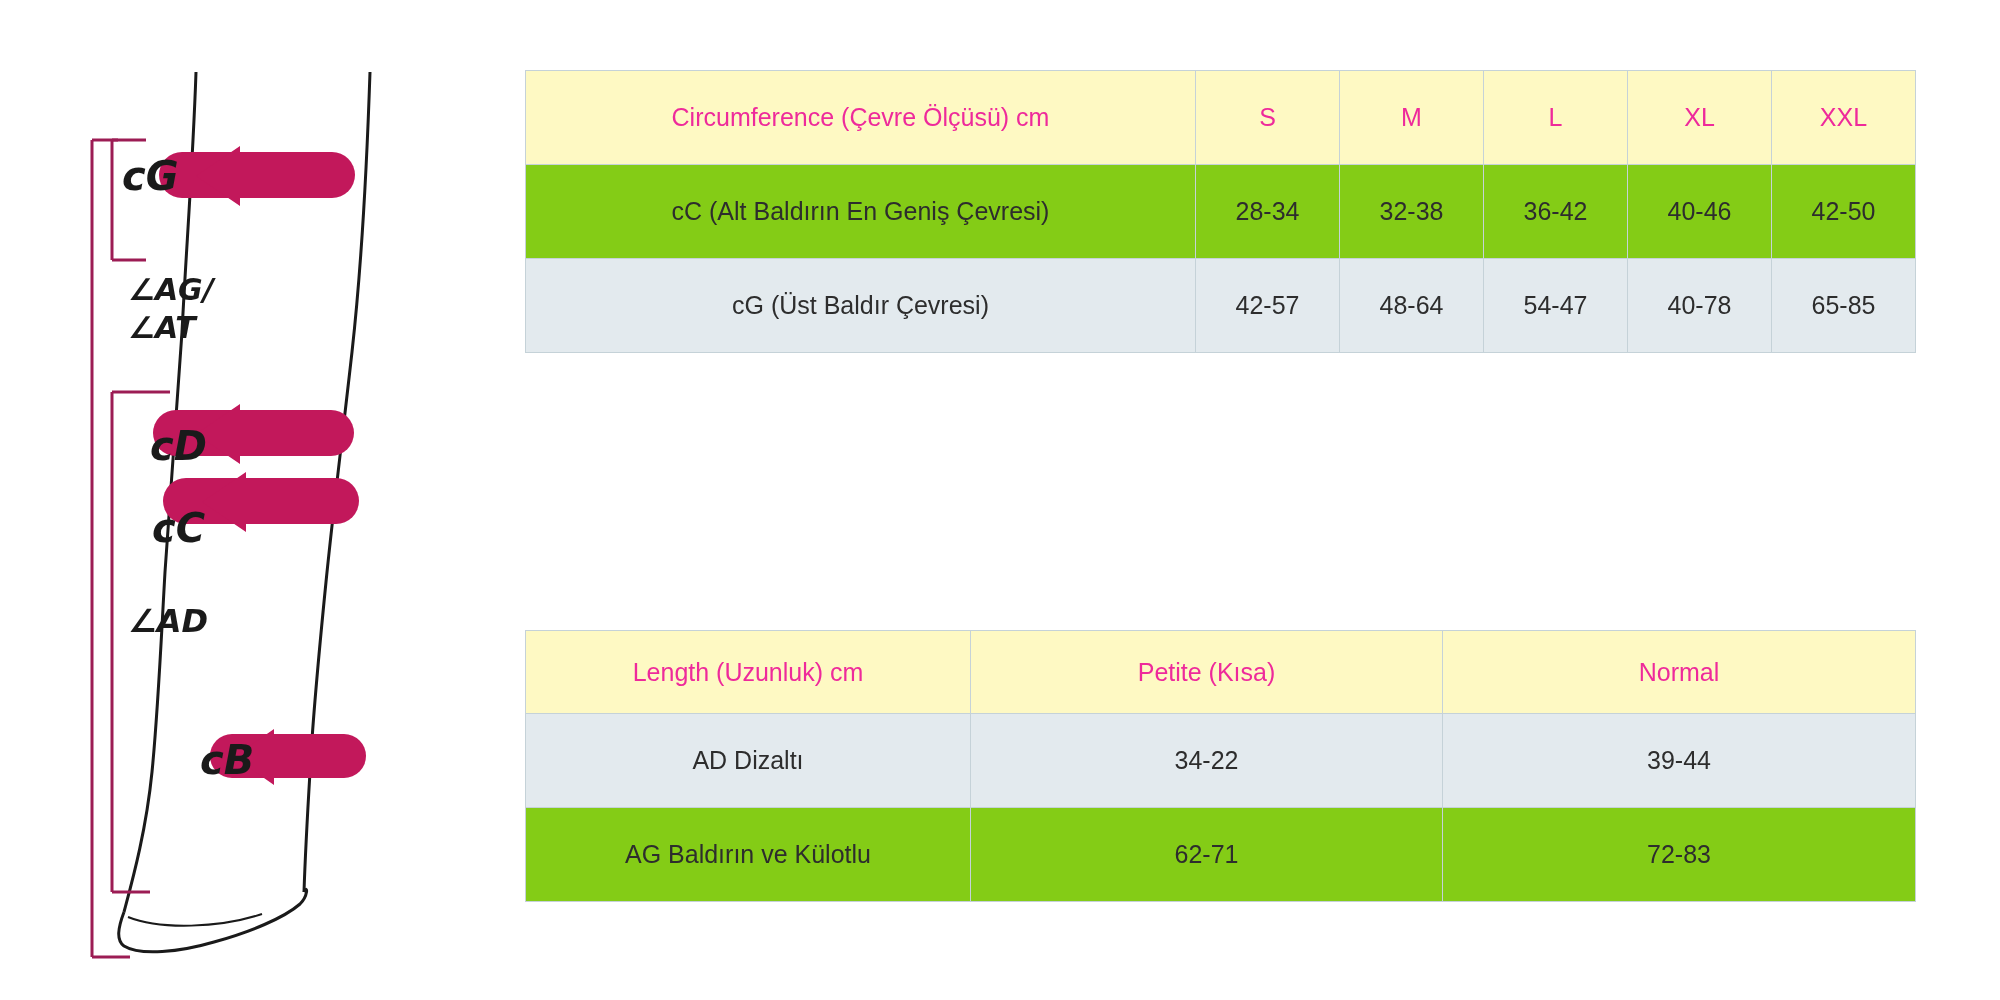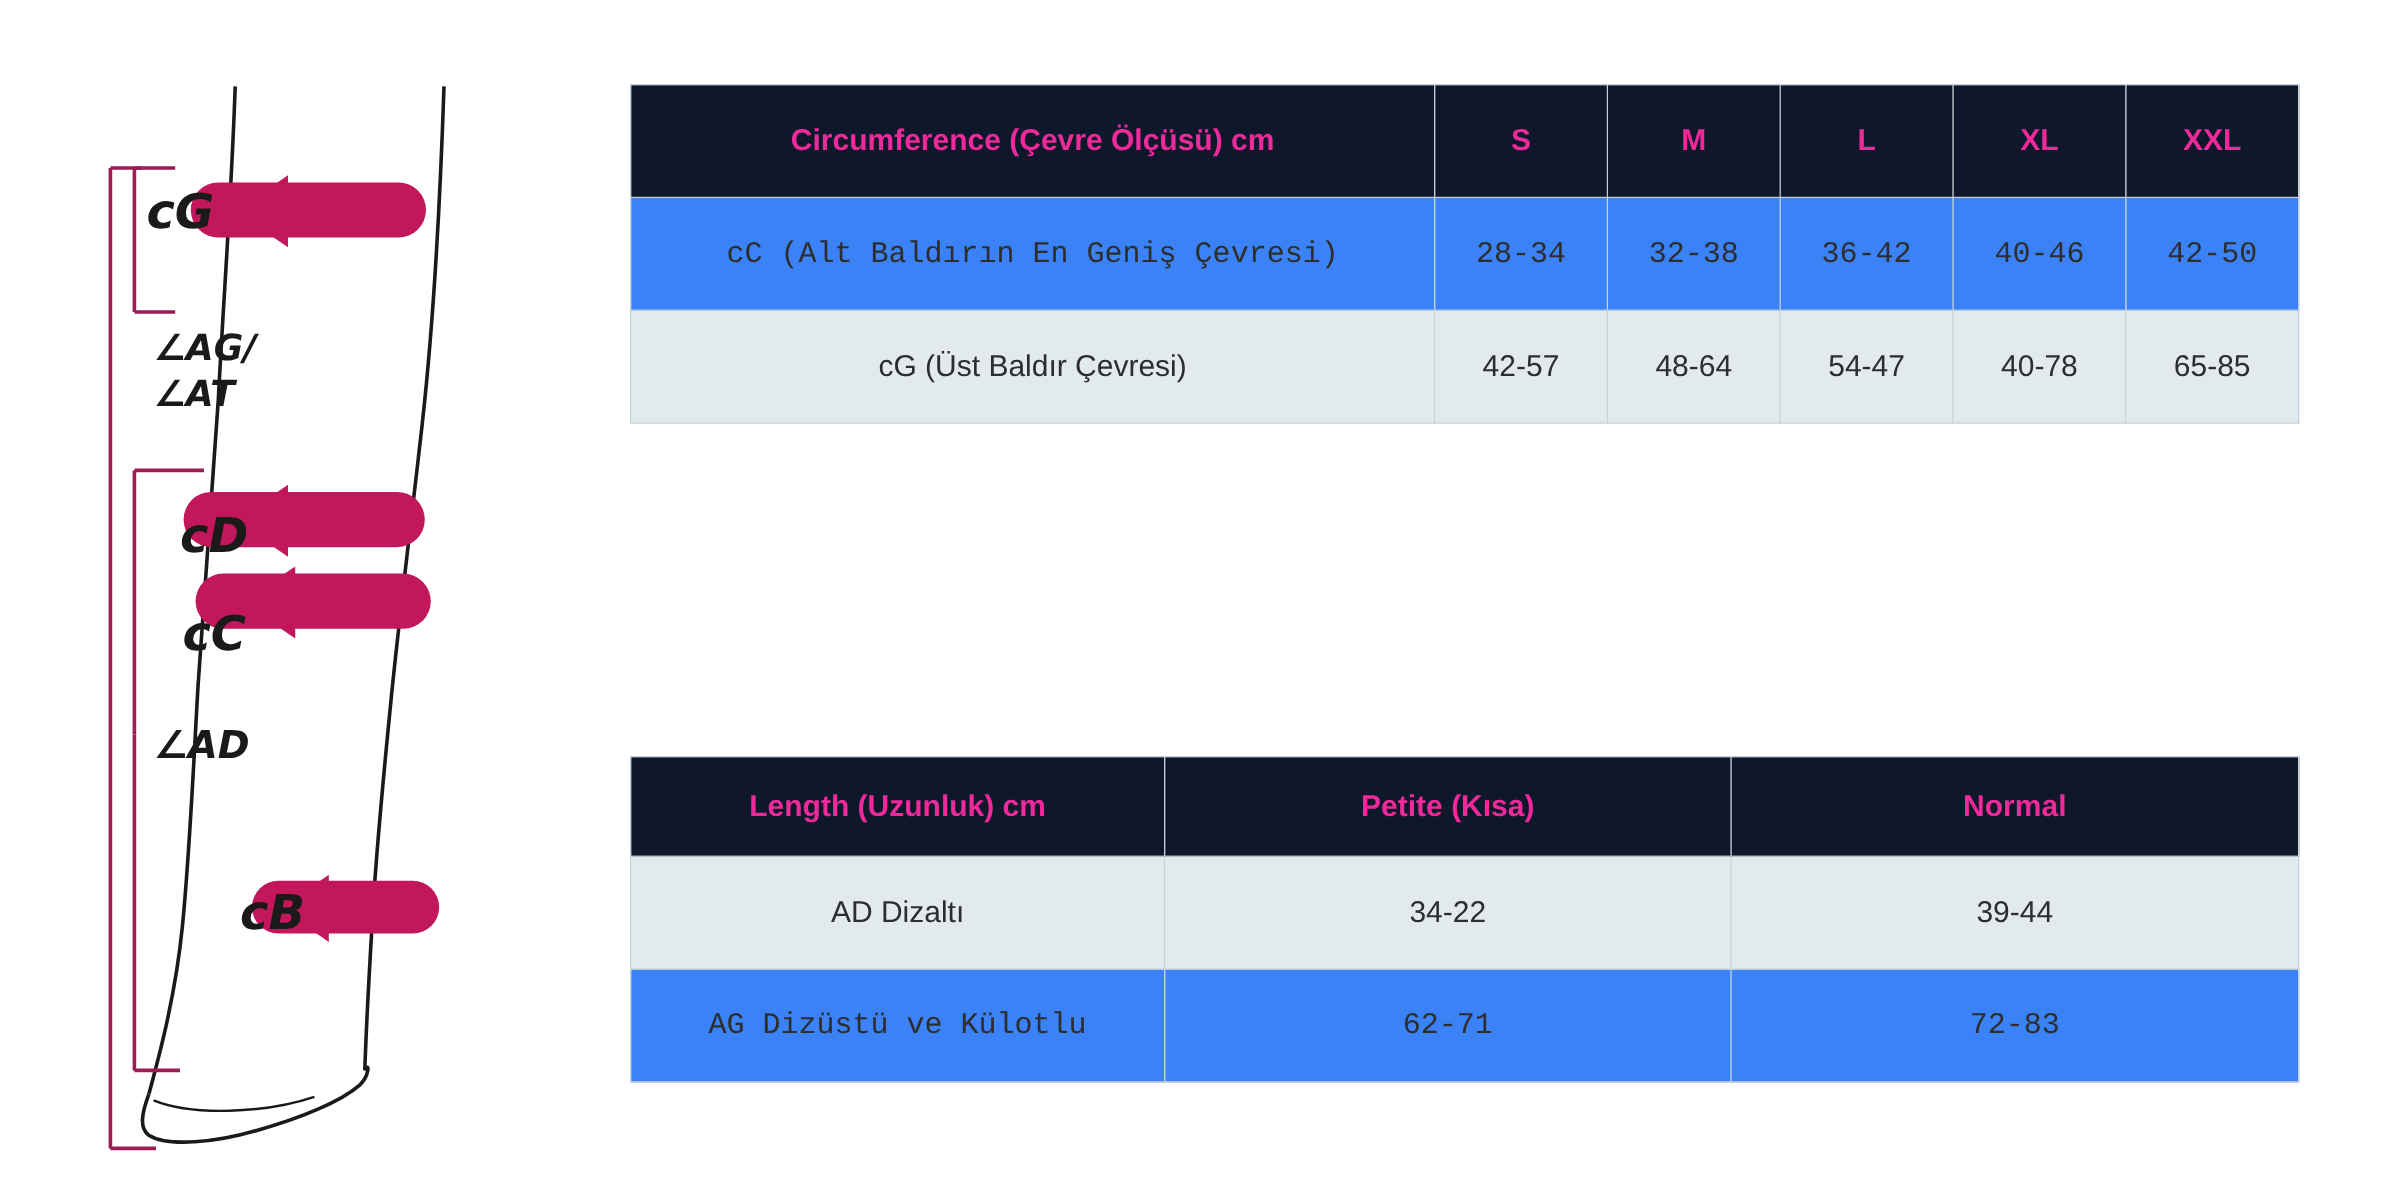--- a/index.html
+++ b/index.html
@@ -49,30 +49,29 @@
     border: 1px solid #c5d2d8;
     text-align: center;
     vertical-align: middle;
     font-size: 25px;
     color: #2d2d2d;
     font-weight: normal;
     padding: 0;
   }
   table.size-table .hdr td {
     color: #ee2a9b;
-    font-weight: bold;
-    background: #0f172a;
+    font-weight: normal;
+    background: #fef9c3;
     height: 82px;
   }
   table.size-table tr.band-grey td {
     background: #e3eaee;
   }
   table.size-table tr.band-white td {
-    background: #3b82f6;
-    font-family: Liberation Mono, monospace;
+    background: #84cc16;
   }
 
   
   #circumference-table {
     position: absolute;
     left: 0px;
     top: 70px;
     width: 1390px;
   }
   #circumference-table td {
@@ -221,21 +220,21 @@
           <td>Length (Uzunluk) cm</td>
           <td>Petite (Kısa)</td>
           <td>Normal</td>
         </tr>
         <tr class="band-grey">
           <td>AD Dizaltı</td>
           <td>34-22</td>
           <td>39-44</td>
         </tr>
         <tr class="band-white">
-          <td>AG Dizüstü ve Külotlu</td>
+          <td>AG Baldırın ve Külotlu</td>
           <td>62-71</td>
           <td>72-83</td>
         </tr>
       </tbody>
     </table>
 
   </div>
 </div>
 
 </body></html>

